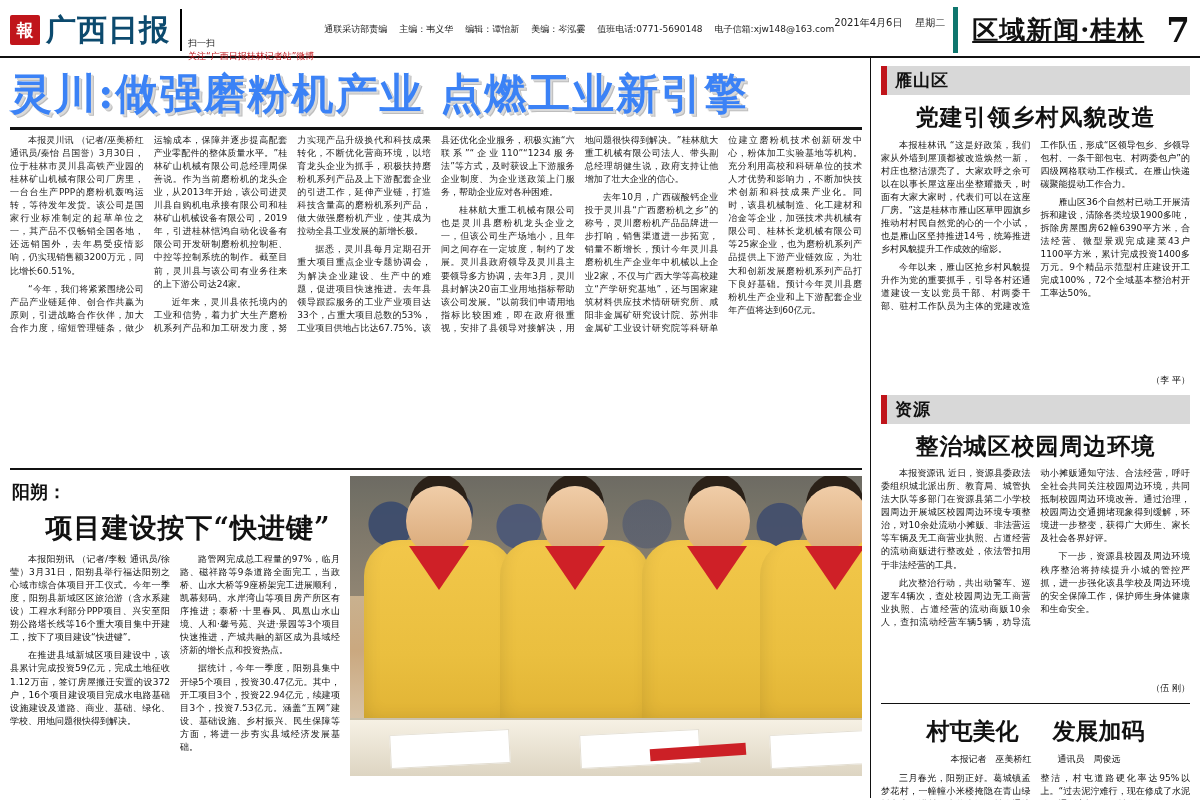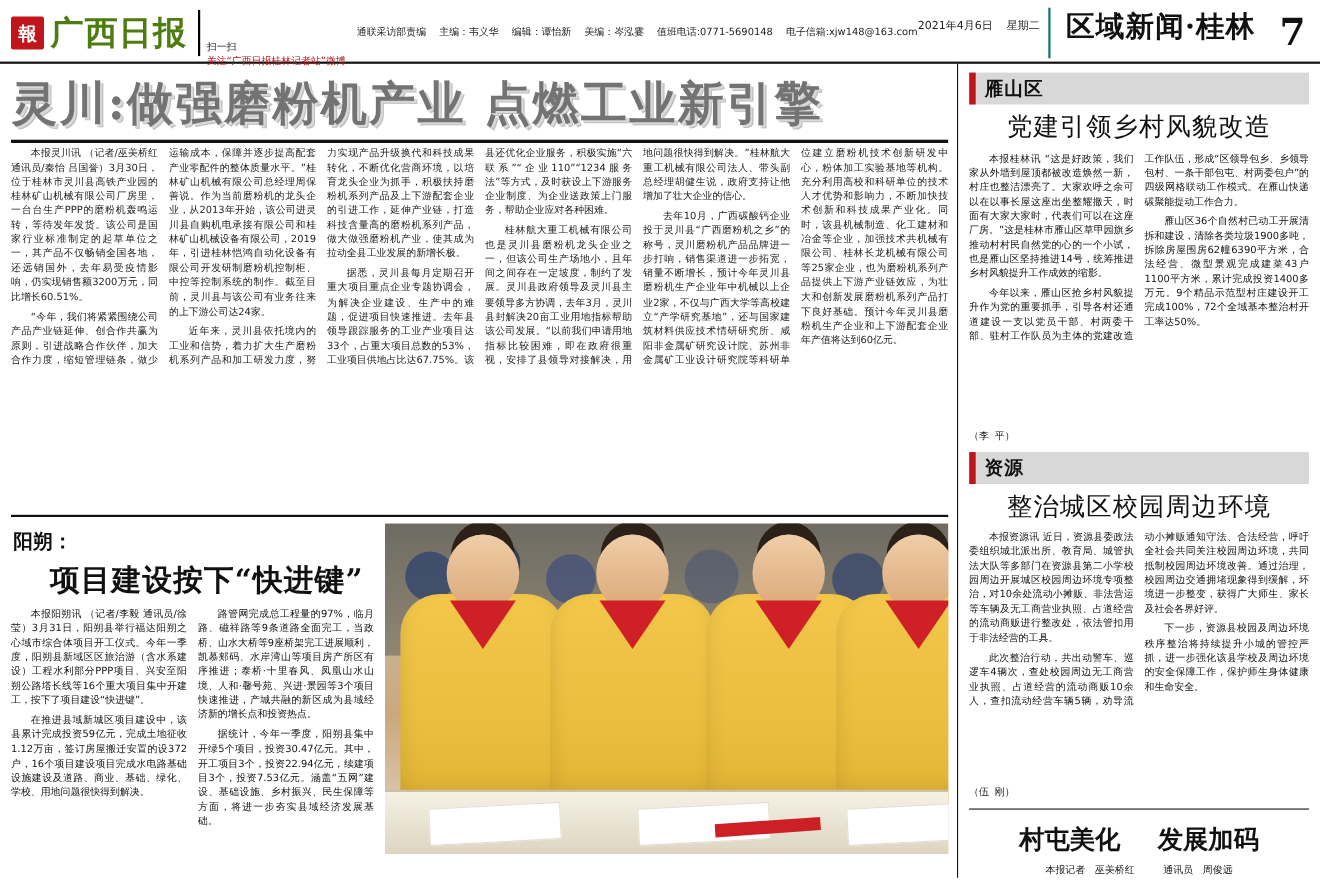--- a/index.html
+++ b/index.html
@@ -23,21 +23,21 @@
     position:relative;
   }
   .logo-block { display:flex; align-items:center; gap:6px; }
   .logo-mark {
     width:30px; height:30px; background:#c0151b; color:#fff;
     display:flex; align-items:center; justify-content:center;
     font-size:17px; font-weight:bold; border-radius:2px;
   }
   .logo-text {
     font-family:"DejaVu Serif", serif;
-    font-size:30px; font-weight:bold; letter-spacing:1px; color:#4d7c0f;
+    font-size:30px; font-weight:bold; letter-spacing:1px; color:#0c4a6e;
     white-space:nowrap;
   }
   .qr {
     width:42px; height:42px; margin-left:10px;
     background:
       repeating-linear-gradient(90deg,#000 0 3px,#fff 3px 6px),
       repeating-linear-gradient(0deg,#000 0 3px,#fff 3px 6px);
     background-blend-mode:difference;
     border:1px solid #000;
   }
@@ -51,23 +51,23 @@
     margin-left:10px;
     display:flex; align-items:flex-end; gap:12px;
     font-size:9px; color:#222; white-space:nowrap;
     padding-bottom:2px;
   }
   .date-line {
     margin-left:auto; margin-right:8px;
     font-size:10px; color:#222; white-space:nowrap; padding-bottom:14px;
   }
   .section-title-box {
-    border-left:2px solid #0f766e;
+    border-left:5px solid #0f766e;
     padding:0 14px 0 14px;
-    display:flex; align-items:flex-start; height:46px;
+    display:flex; align-items:center; height:46px;text-decoration:underline;
   }
   .section-title {
     font-family:"DejaVu Serif", serif;
     font-size:26px; font-weight:bold; letter-spacing:1px;
     white-space:nowrap;
   }
   .page-num {
     font-family:"DejaVu Serif", serif;
     font-size:34px; font-weight:bold; padding:0 12px 0 8px;
   }
@@ -79,21 +79,21 @@
   }
   .left { width:870px; padding:6px 8px 0 10px; position:relative; }
   .right { width:330px; border-left:1px solid #111; padding:6px 10px 0 10px; }
 
   
   .headline-wrap { padding:6px 0 4px 0; }
   .headline {
     font-family:"DejaVu Serif", serif;
     font-size:42px; font-weight:bold; letter-spacing:2px;
     line-height:1.12;
-    color:#737373;
+    color:#3b82f6;
     text-shadow:
       2px 2px 0 #d9d9d9,
       3px 3px 0 #bdbdbd;
     white-space:nowrap;
   }
   .rule-thick { border-top:3px solid #111; margin:6px 0 4px 0; }
 
   
   .cols {
     column-count:6;
@@ -208,32 +208,32 @@
     border-left:6px solid #c0151b;
     font-family:"DejaVu Serif", serif;
     font-weight:bold;
     font-size:17px;
     padding:3px 8px;
     margin:2px 0 8px 0;
     letter-spacing:1px;
   }
   .r-title {
     font-family:"DejaVu Serif", serif;
-    font-size:23px; font-weight:normal;
+    font-size:23px; font-weight:bold;
     text-align:center;
     line-height:1.2;
     margin:4px 0 8px 0;
     letter-spacing:1px;
   }
   .r-cols {
     column-count:2; column-gap:10px;
     font-size:9px; line-height:1.45; text-align:justify;
   }
   .r-cols p { margin:0 0 5px 0; text-indent:2em; }
-  .r-sign { text-align:left; font-size:9px; margin-top:16px;font-family:Liberation Mono, monospace; }
+  .r-sign { text-align:right; font-size:9px; margin-top:0; }
   .r-rule { border-top:1px solid #111; margin:8px 0 6px 0; }
   .r-block { margin-bottom:6px; }
   .two-title {
     display:flex; justify-content:center; gap:34px;
     font-family:"DejaVu Serif", serif; font-size:23px; font-weight:bold;
     margin:6px 0 6px 0;
   }
   .credit-line {
     display:flex; justify-content:center; gap:26px;
     font-size:9px; margin-bottom:6px;

